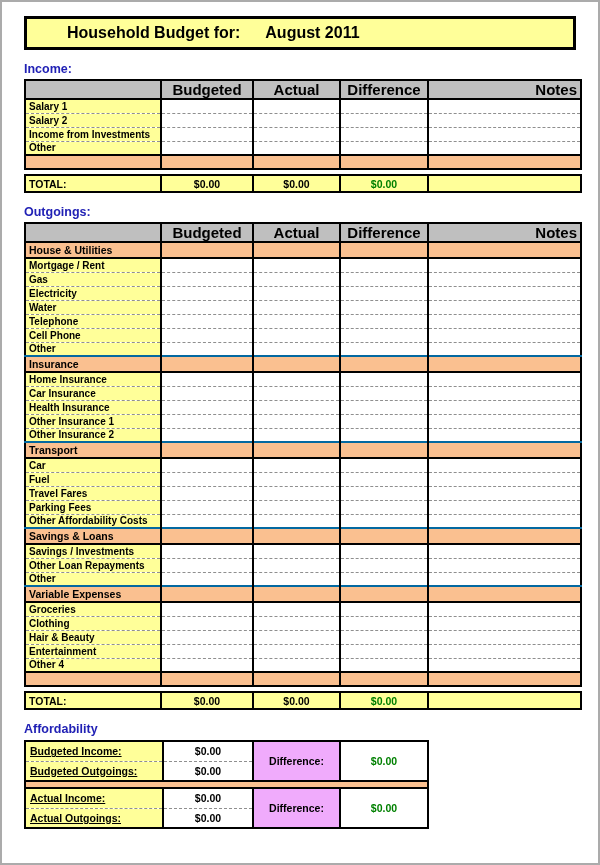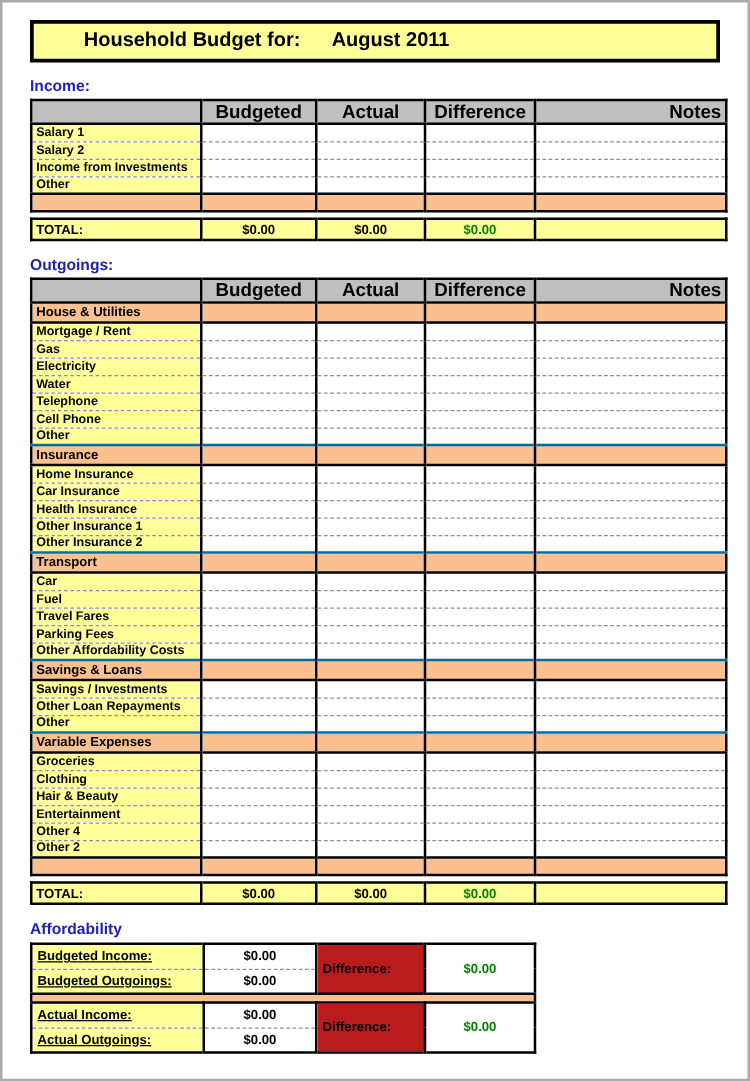--- a/index.html
+++ b/index.html
@@ -59,21 +59,21 @@
 
   
   .afford-table { width:403px; margin:4px 0 0 22px; border:2px solid #000; }
   .afford-table td {
     padding:0 4px; font-size:10.5px; font-weight:bold; height:20px;
     box-sizing:border-box; overflow:hidden; white-space:nowrap;
   }
   .afford-table td + td { border-left:2px solid #000; }
   .af-label { background:#ffff99; text-align:left;text-decoration:underline; }
   .af-value { background:#ffffff; text-align:center; }
-  .af-diff-label { background:#b91c1c; }
+  .af-diff-label { background:#f0abfc; text-align:center; }
   .af-diff-value { background:#ffffff; text-align:center; color:#008000; }
   .af-row2 td { border-top:1px dashed #8f8f8f; }
   .af-band td {
     background:#fac090; height:7px; padding:0;
     border-top:2px solid #000; border-bottom:2px solid #000;
   }
 </style>
 </head>
 <body>
 
@@ -384,27 +384,20 @@
           <td></td>
           <td></td>
         </tr>
         <tr class="item-row">
           <td class="label-cell">Other 4</td>
           <td></td>
           <td></td>
           <td></td>
           <td></td>
         </tr>
-        <tr class="item-row">
-          <td class="label-cell">Other 2</td>
-          <td></td>
-          <td></td>
-          <td></td>
-          <td></td>
-        </tr>
         <tr class="spacer-row">
           <td></td>
           <td></td>
           <td></td>
           <td></td>
           <td></td>
         </tr>
       </tbody>
   </table>
 

